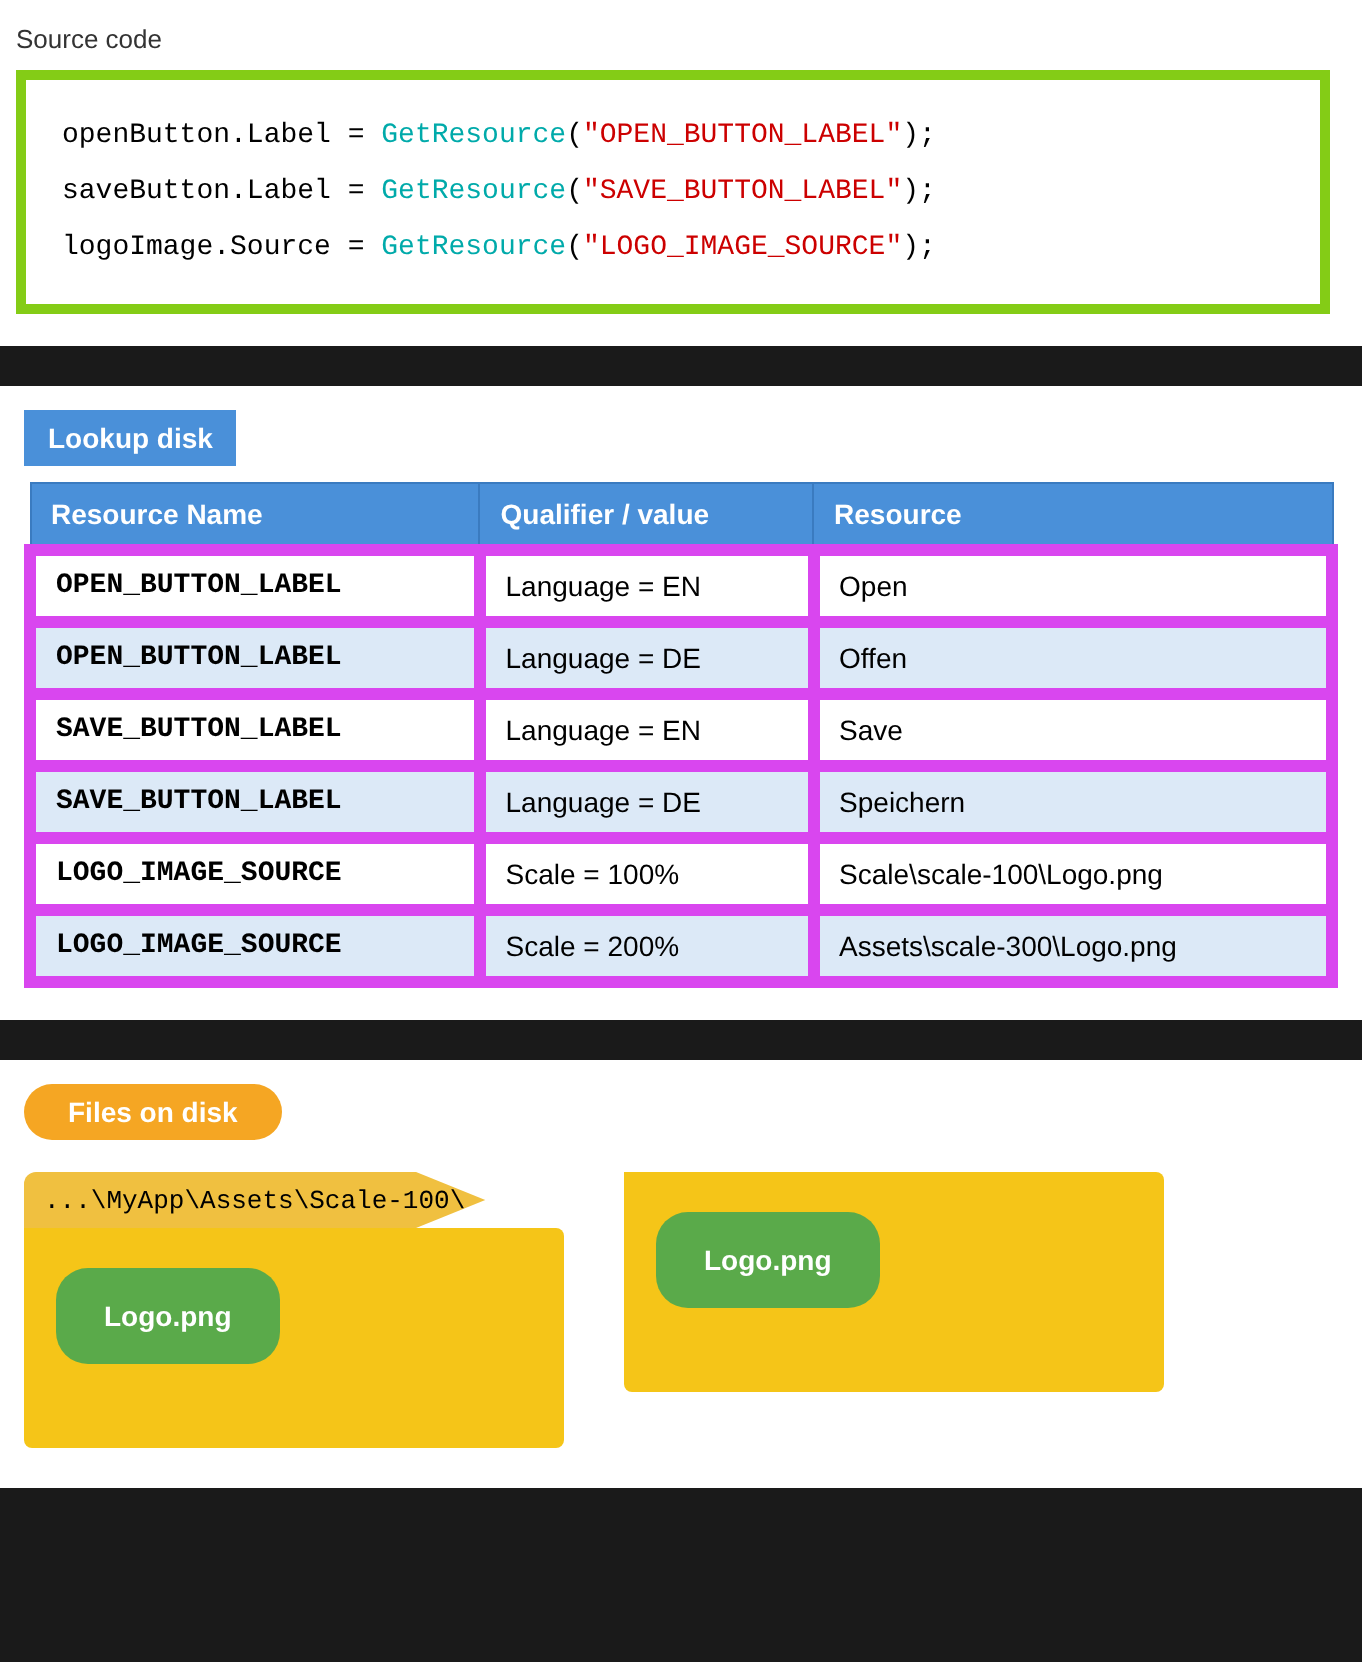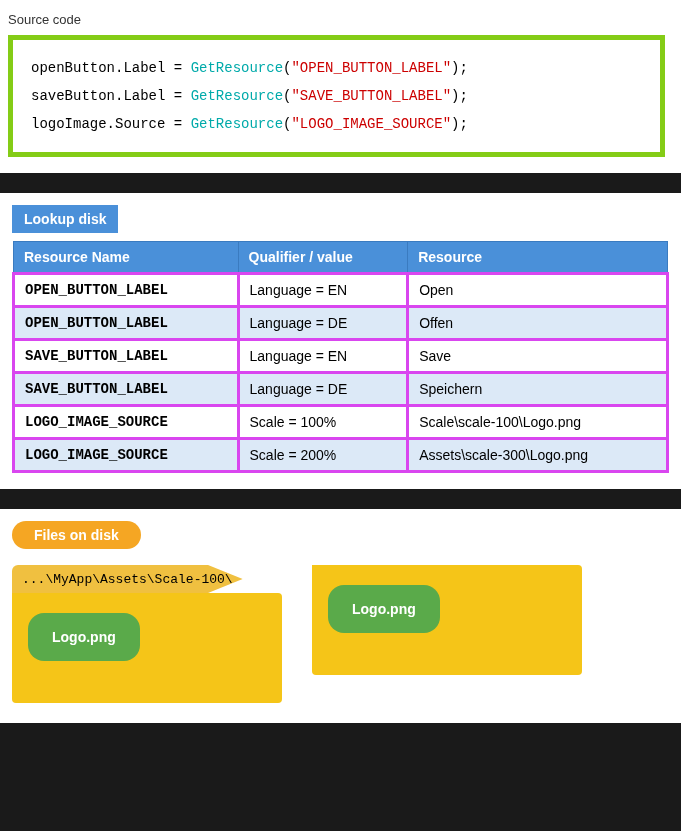--- a/index.html
+++ b/index.html
@@ -70,21 +70,21 @@
       background: #4a90d9;
       color: #fff;
       font-weight: bold;
       padding: 7px 10px;
       text-align: left;
       border: 1px solid #3a7bc0;
       font-size: 14px;
     }
     .lookup-table td {
       padding: 7px 10px;
-      border: 3px solid #d946ef;
+      border: 6px solid #d946ef;
       font-size: 14px;
     }
     .lookup-table tr:nth-child(odd) td {
       background: #ffffff;
     }
     .lookup-table tr:nth-child(even) td {
       background: #dce9f7;
     }
     .td-resource {
       font-family: 'Consolas', 'Courier New', monospace;

